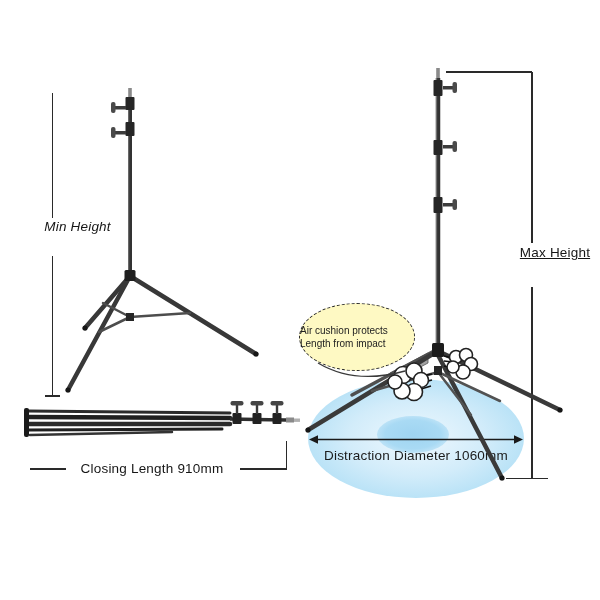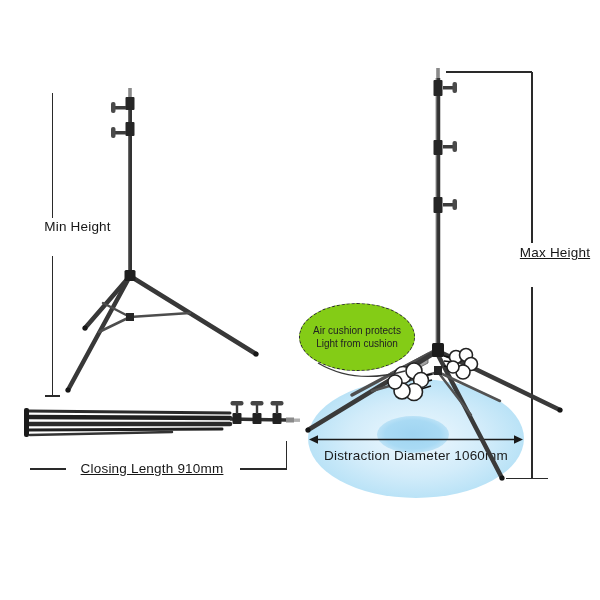--- a/index.html
+++ b/index.html
@@ -9,21 +9,21 @@
   .dimline{background:#2a2a2a;position:absolute;z-index:2;}
   .dimlabel{position:absolute;z-index:2;color:#161616;font-size:13.5px;line-height:16.5px;
             letter-spacing:0.2px;text-align:center;white-space:nowrap;}
   #floor-ellipse{left:308px;top:379px;width:216px;height:119px;border-radius:50%;z-index:1;
     background:radial-gradient(ellipse at center,#eef8fe 0%,#d2ecfa 45%,#a6dbf4 92%,#9bd5f2 100%);}
   #floor-inner-oval{left:377px;top:416px;width:72px;height:37px;border-radius:50%;z-index:1;
     background:radial-gradient(ellipse at center,#9fd4f1 0%,#a9daf4 55%,rgba(169,218,244,0) 100%);}
   #diameter-arrow{left:308px;top:430px;z-index:2;}
   #diameter-label{left:318px;top:448px;width:196px;z-index:2;font-size:13.5px;color:#1b1b1b;}
   #callout{left:299px;top:303px;width:114px;height:66px;border:1.5px dashed #2a2a2a;border-radius:50%;
-    background:#84cc16;z-index:6;display:flex;flex-direction:column;align-items:center;justify-content:center;
+    background:#fef9c3;z-index:6;display:flex;flex-direction:column;align-items:flex-start;justify-content:center;
     font-size:10px;line-height:13px;color:#222;text-align:center;}
   #callout-tail{left:300px;top:355px;z-index:5;}
   svg{position:absolute;}
   #min-stand{left:10px;top:85px;z-index:3;}
   #max-stand{left:295px;top:58px;z-index:3;}
   #folded-stand{left:22px;top:398px;z-index:3;}
 </style>
 </head>
 <body>
 
@@ -35,36 +35,36 @@
   <svg id="diameter-arrow" width="216" height="20" viewBox="0 0 216 20">
     <line x1="7" y1="9.5" x2="209" y2="9.5" stroke="#1a1a1a" stroke-width="1.6"></line>
     <polygon points="1,9.5 10,5.2 10,13.8" fill="#1a1a1a"></polygon>
     <polygon points="215,9.5 206,5.2 206,13.8" fill="#1a1a1a"></polygon>
   </svg>
   <div class="dimlabel" id="diameter-label">Distraction Diameter 1060mm</div>
 
   <div class="dimline" style="left:51.5px;top:93px;width:1.6px;height:125px;"></div>
   <div class="dimline" style="left:51.5px;top:256px;width:1.6px;height:140px;"></div>
   <div class="dimline" style="left:45px;top:395px;width:15px;height:1.6px;"></div>
-  <div class="dimlabel" style="left:30px;top:219px;width:95px;">
+  <div class="dimlabel" style="left:30px;top:219px;width:95px;font-style:italic;">
     <div>Min Height</div>
   </div>
 
   <div class="dimline" style="left:446px;top:71px;width:86px;height:1.6px;"></div>
   <div class="dimline" style="left:531px;top:72px;width:1.6px;height:171px;"></div>
   <div class="dimline" style="left:531px;top:287px;width:1.6px;height:191px;"></div>
   <div class="dimline" style="left:506px;top:477.5px;width:42px;height:1.6px;"></div>
   <div class="dimlabel" style="left:508px;top:245px;width:94px;text-decoration:underline;">
     <div>Max Height</div>
   </div>
 
   <div class="dimline" style="left:30px;top:468px;width:36px;height:1.6px;"></div>
   <div class="dimline" style="left:240px;top:468px;width:47px;height:1.6px;"></div>
   <div class="dimline" style="left:285.5px;top:441px;width:1.6px;height:28px;"></div>
-  <div class="dimlabel" style="left:61px;top:461px;width:182px;text-decoration:underline;">Closing Length 910mm</div>
+  <div class="dimlabel" style="left:61px;top:461px;width:182px;">Closing Length 910mm</div>
 
   <svg id="min-stand" width="260" height="315" viewBox="0 0 260 315">
     <g stroke="#383838" stroke-width="4.5" stroke-linecap="round">
       <line x1="120" y1="191" x2="75" y2="243"></line>
       <line x1="120" y1="191" x2="58" y2="305"></line>
       <line x1="120" y1="191" x2="246" y2="269"></line>
     </g>
     <g stroke="#4d4d4d" stroke-width="2.5" stroke-linecap="round">
       <line x1="120" y1="232" x2="180" y2="228"></line>
       <line x1="120" y1="232" x2="89" y2="247"></line>
@@ -176,16 +176,16 @@
     </g>
     <rect x="264" y="19.5" width="8" height="5" fill="#8a8a8a"></rect>
     <rect x="272" y="20.5" width="6" height="3.4" fill="#b0b0b0"></rect>
   </svg>
 
   <svg id="callout-tail" width="130" height="35" viewBox="0 0 130 35">
     <path d="M 18,8 Q 55,30 105,16" stroke="#3a3a3a" stroke-width="1.3" fill="none"></path>
   </svg>
   <div class="abs" id="callout">
     <div>Air cushion protects</div>
-    <div>Light from cushion</div>
+    <div>Length from impact</div>
   </div>
 
 </div>
 
 </body></html>

